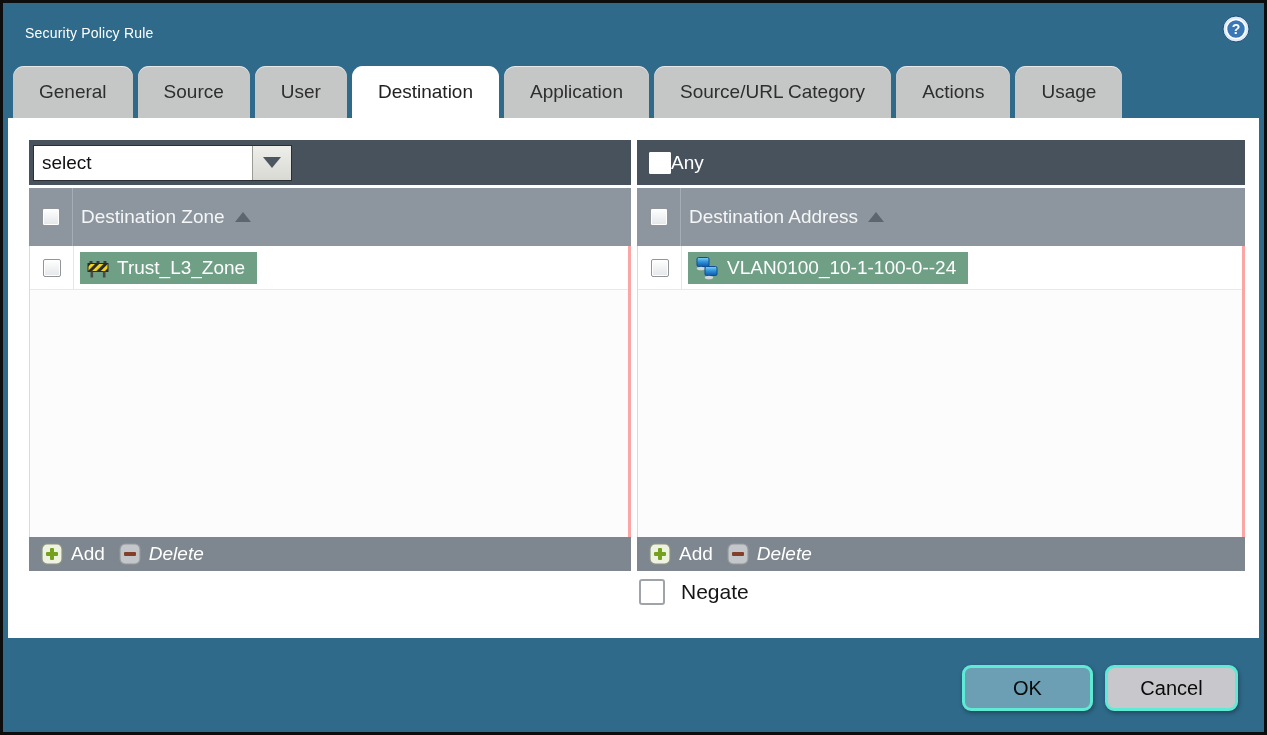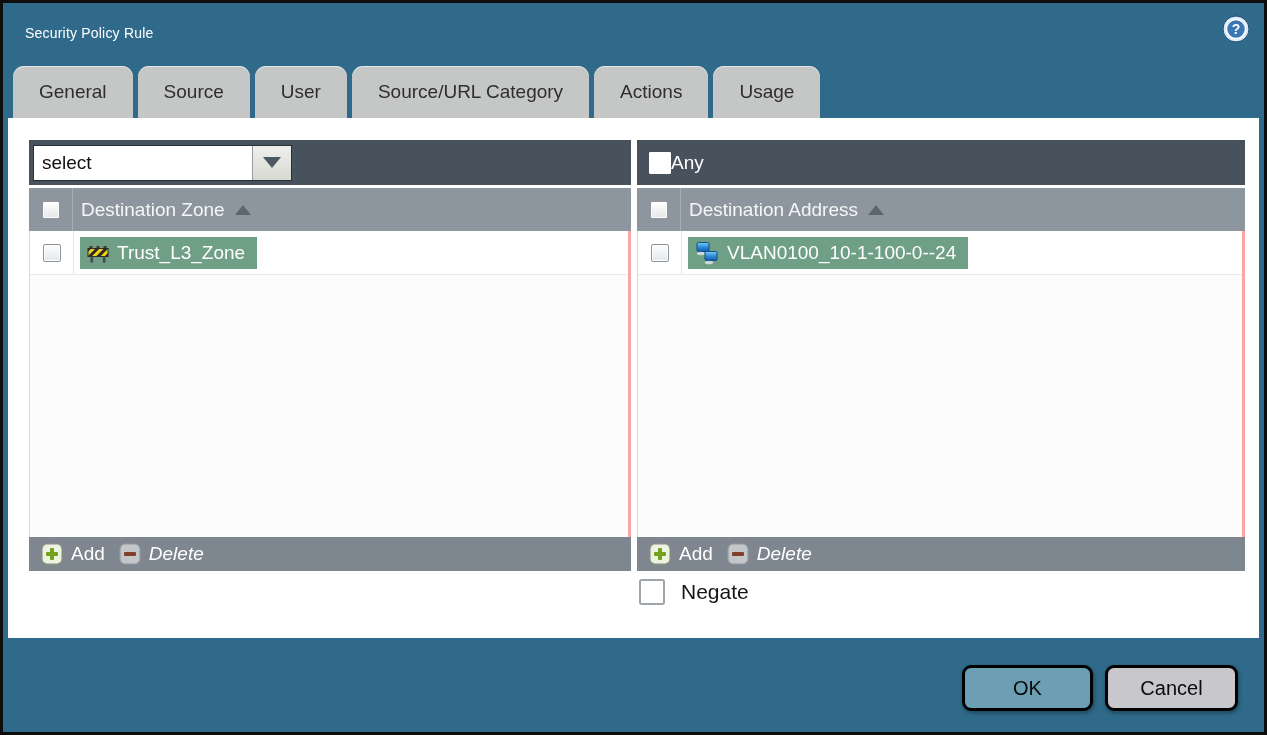--- a/index.html
+++ b/index.html
@@ -29,21 +29,21 @@
   .content { position:absolute; left:5px; top:115px; width:1251px; height:520px;
     background:#ffffff; }
 
   .panel { position:absolute; top:22px; height:431px; display:flex; flex-direction:column; }
   .panel-left  { left:21px;  width:602px; }
   .panel-right { left:629px; width:608px; }
 
   .panel-toolbar { height:45px; background:#47525C; display:flex; align-items:center;
     padding:0 4px; flex:0 0 auto; }
   .panel-gap { height:3px; background:#fff; flex:0 0 auto; }
-  .panel-header { height:43px; background:#8D969E; display:flex; align-items:center;
+  .panel-header { height:58px; background:#8D969E; display:flex; align-items:center;
     flex:0 0 auto; }
   .panel-body { flex:1 1 auto; background:#fcfcfc;
     border-left:1px solid #d8dbde; border-right:3px solid #fca5a5; overflow:hidden; }
   .panel-footer { height:34px; background:#7E878F; display:flex; align-items:center;
     padding:0 12px; gap:14px; flex:0 0 auto; }
 
   
   .combo { display:flex; height:36px; border:1px solid #2a2f35; }
   .combo input { width:218px; border:none; outline:none; font-size:19px; padding:0 8px;
     font-family:"Liberation Sans", sans-serif; color:#111; }
@@ -84,21 +84,21 @@
   .foot-btn.disabled .lbl { color:#ffffff;font-style:italic; }
 
   
   .negate-row { position:absolute; left:631px; top:461px; display:flex;
     align-items:center; gap:16px; }
   .negate-box { width:26px; height:26px; border:2px solid #9fa4a8; border-radius:3px;
     background:#fff; cursor:pointer; }
   .negate-label { font-size:21px; color:#151515; }
 
   
-  .btn { position:absolute; bottom:21px; height:46px; border:3px solid #000000;
+  .btn { position:absolute; bottom:21px; height:46px; border:3px solid #5eead4;
     border-radius:9px; font-size:20px; color:#0b0b0b; display:flex; align-items:center;
     justify-content:center; cursor:pointer; font-family:"Liberation Sans", sans-serif;
     box-shadow:1px 2px 4px rgba(0,0,0,.35); }
   .btn-ok { right:171px; width:131px; background:#6C9FB4; }
   .btn-cancel { right:26px; width:133px; background:#C8C8CC; }
 </style>
 </head>
 <body>
 
 <div class="dialog">
@@ -113,20 +113,22 @@
         <circle cx="14" cy="14" r="9.5" fill="none" stroke="#ffffff" stroke-width="1.5"></circle>
         <text x="14" y="19" text-anchor="middle" font-size="14" font-weight="bold" fill="#ffffff" font-family="Liberation Sans, sans-serif">?</text>
       </svg>
     </div>
   </div>
 
   <div class="tabs">
     <div class="tab">General</div>
     <div class="tab">Source</div>
     <div class="tab">User</div>
+    <div class="tab active">Destination</div>
+    <div class="tab">Application</div>
     <div class="tab">Source/URL Category</div>
     <div class="tab">Actions</div>
     <div class="tab">Usage</div>
   </div>
 
   <div class="content">
 
     <div class="panel panel-left">
       <div class="panel-toolbar">
         <div class="combo">

